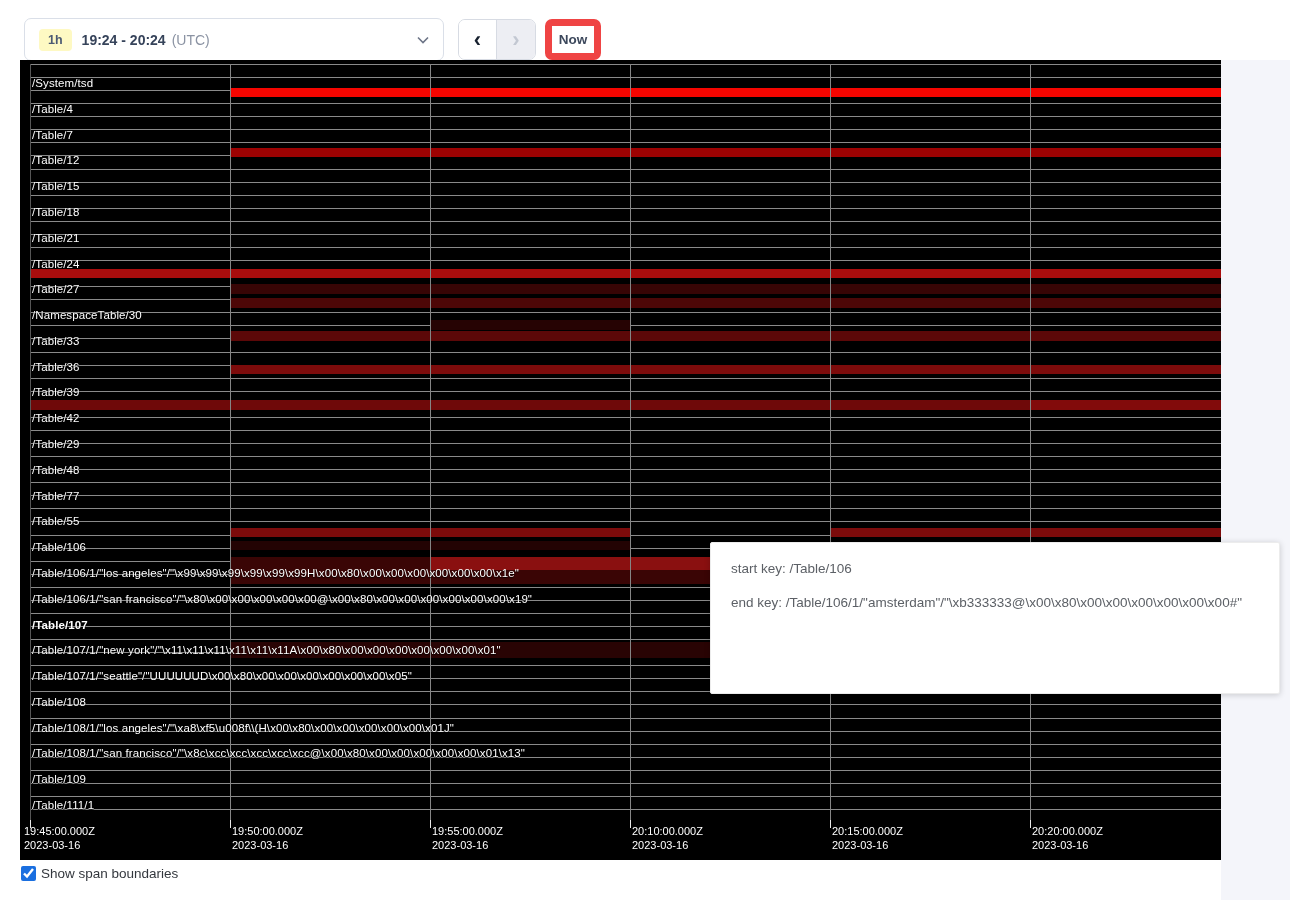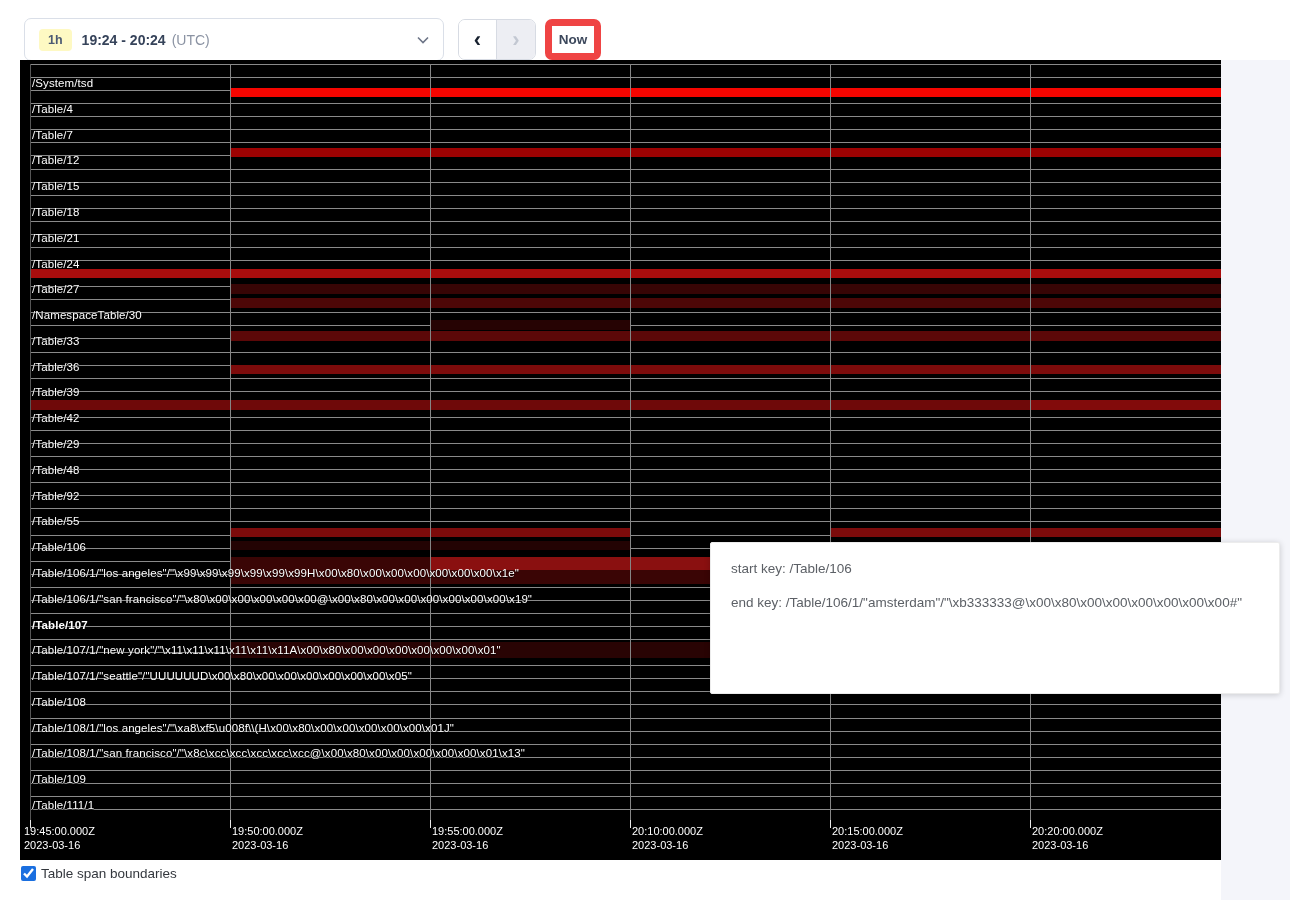--- a/index.html
+++ b/index.html
@@ -172,21 +172,21 @@
     <div class="rowlabel" style="left: 12px; top: 177.716px;">/Table/21</div>
     <div class="rowlabel" style="left: 12px; top: 203.502px;">/Table/24</div>
     <div class="rowlabel" style="left: 12px; top: 229.288px;">/Table/27</div>
     <div class="rowlabel" style="left: 12px; top: 255.074px;">/NamespaceTable/30</div>
     <div class="rowlabel" style="left: 12px; top: 280.86px;">/Table/33</div>
     <div class="rowlabel" style="left: 12px; top: 306.646px;">/Table/36</div>
     <div class="rowlabel" style="left: 12px; top: 332.432px;">/Table/39</div>
     <div class="rowlabel" style="left: 12px; top: 358.218px;">/Table/42</div>
     <div class="rowlabel" style="left: 12px; top: 384.004px;">/Table/29</div>
     <div class="rowlabel" style="left: 12px; top: 409.79px;">/Table/48</div>
-    <div class="rowlabel" style="left: 12px; top: 435.576px;">/Table/92</div>
+    <div class="rowlabel" style="left: 12px; top: 435.576px;">/Table/77</div>
     <div class="rowlabel" style="left: 12px; top: 461.362px;">/Table/55</div>
     <div class="rowlabel" style="left: 12px; top: 487.148px;">/Table/106</div>
     <div class="rowlabel" style="left: 12px; top: 512.934px;">/Table/106/1/"los angeles"/"\x99\x99\x99\x99\x99\x99H\x00\x80\x00\x00\x00\x00\x00\x00\x1e"</div>
     <div class="rowlabel" style="left: 12px; top: 538.72px;">/Table/106/1/"san francisco"/"\x80\x00\x00\x00\x00\x00@\x00\x80\x00\x00\x00\x00\x00\x00\x19"</div>
     <div class="rowlabel" style="left: 12px; top: 564.506px; font-weight: bold;">/Table/107</div>
     <div class="rowlabel" style="left: 12px; top: 590.292px;">/Table/107/1/"new york"/"\x11\x11\x11\x11\x11\x11A\x00\x80\x00\x00\x00\x00\x00\x00\x01"</div>
     <div class="rowlabel" style="left: 12px; top: 616.078px;">/Table/107/1/"seattle"/"UUUUUUD\x00\x80\x00\x00\x00\x00\x00\x00\x05"</div>
     <div class="rowlabel" style="left: 12px; top: 641.864px;">/Table/108</div>
     <div class="rowlabel" style="left: 12px; top: 667.65px;">/Table/108/1/"los angeles"/"\xa8\xf5\u008f\\(H\x00\x80\x00\x00\x00\x00\x00\x01J"</div>
     <div class="rowlabel" style="left: 12px; top: 693.436px;">/Table/108/1/"san francisco"/"\x8c\xcc\xcc\xcc\xcc\xcc@\x00\x80\x00\x00\x00\x00\x00\x01\x13"</div>
@@ -225,14 +225,14 @@
   </div>
 <div class="right-gutter"></div>
 
 <div class="span-tooltip">
   <div class="line">start key: /Table/106</div>
   <div class="line">end key: /Table/106/1/"amsterdam"/"\xb333333@\x00\x80\x00\x00\x00\x00\x00\x00#"</div>
 </div>
 
 <div class="footer">
   <input type="checkbox" id="sb" checked="" style="accent-color: rgb(26, 111, 224);">
-  <label for="sb">Table span boundaries</label>
+  <label for="sb">Show span boundaries</label>
 </div>
 
 </body></html>

